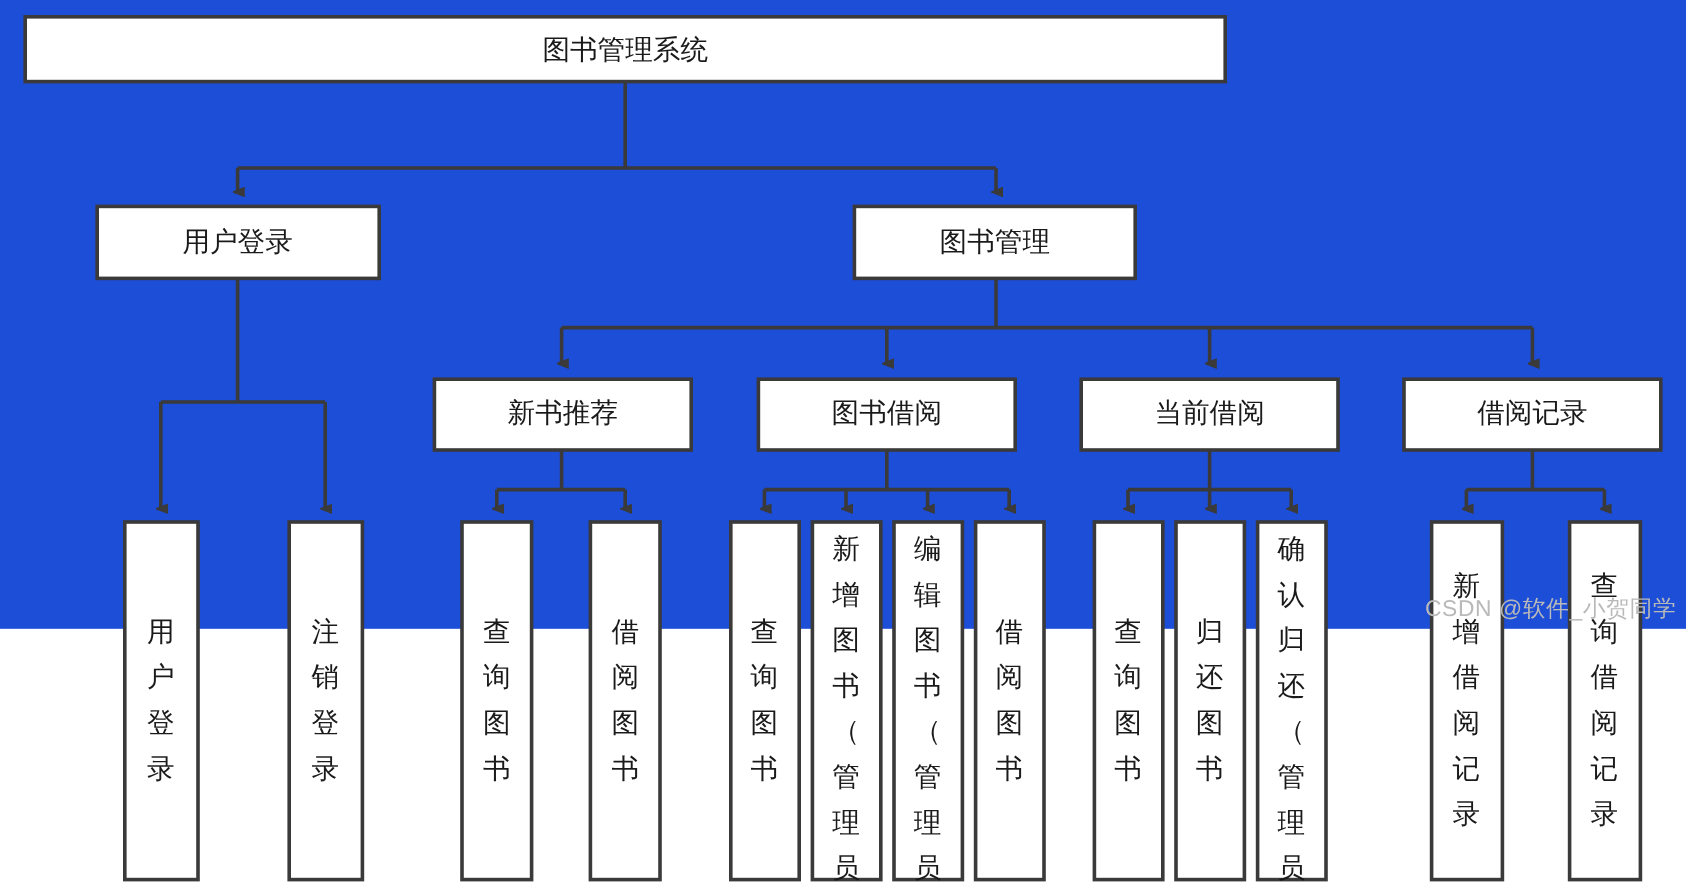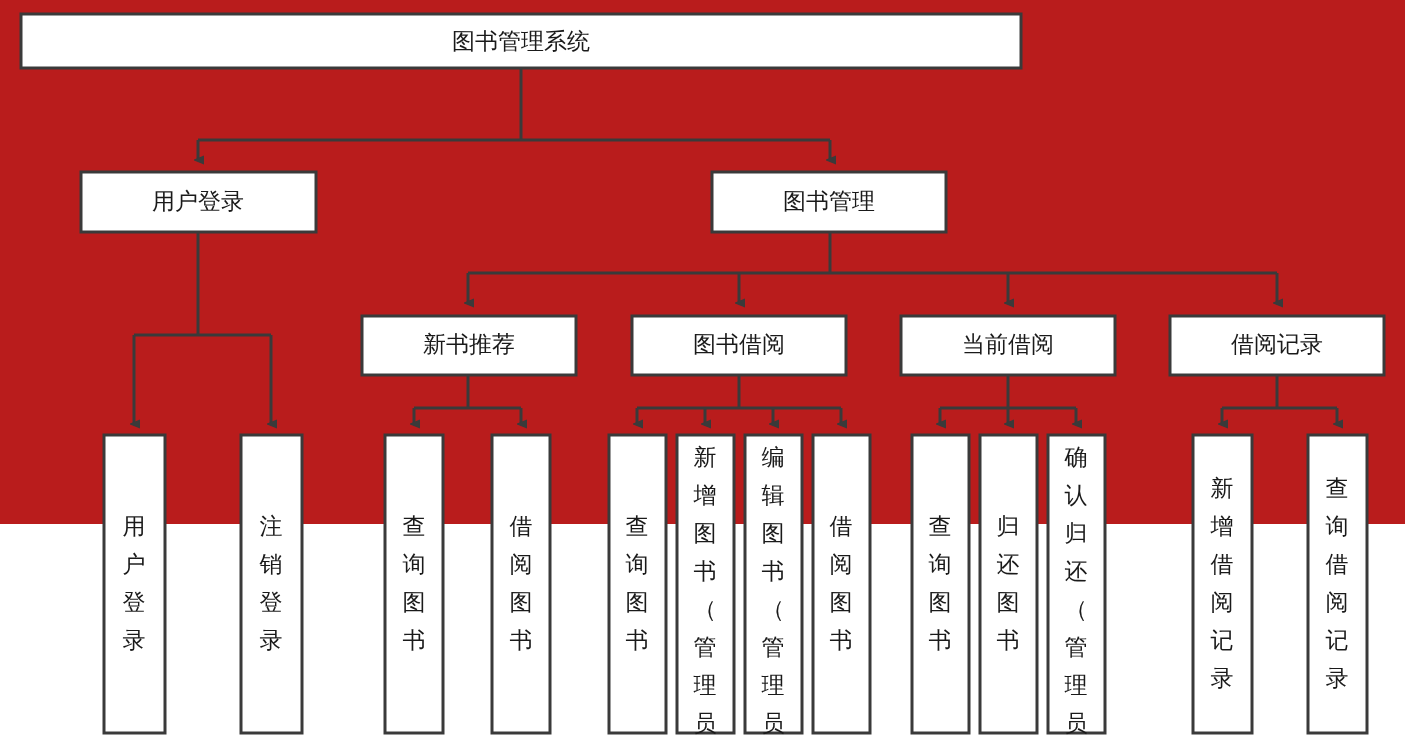--- a/index.html
+++ b/index.html
@@ -1,21 +1,21 @@
 <!DOCTYPE html>
 <html><head>
 <meta charset="utf-8">
 <title>图书管理系统功能结构图</title>
 <style>
   html,body{margin:0;padding:0;background:#ffffff;}
   body{
     font-family:"Liberation Sans","DejaVu Sans",sans-serif;
     width:1405px;height:747px;overflow:hidden;position:relative;
   }
-  #diagram-root{position:relative;width:1405px;height:524px;background:#b91c1c;}
+  #diagram-root{position:relative;width:1405px;height:524px;background:#1d4ed8;}
   svg#flowchart{position:absolute;left:0;top:0;width:1405px;height:747px;}
 
   .node-box{
     fill:#ffffff;
     stroke:#3a3a3a;
     stroke-width:3;
   }
   .connector{
     stroke:#3a3a3a;
     stroke-width:3;
@@ -198,14 +198,15 @@
       <text class="node-label-vert" x="1222" y="0"><tspan x="1222" y="496">新</tspan><tspan x="1222" y="534">增</tspan><tspan x="1222" y="572">借</tspan><tspan x="1222" y="610">阅</tspan><tspan x="1222" y="648">记</tspan><tspan x="1222" y="686">录</tspan></text>
     </g>
 
     <g>
       <rect class="node-box" x="1308" y="435" width="59" height="298"></rect>
       <text class="node-label-vert" x="1337" y="0"><tspan x="1337" y="496">查</tspan><tspan x="1337" y="534">询</tspan><tspan x="1337" y="572">借</tspan><tspan x="1337" y="610">阅</tspan><tspan x="1337" y="648">记</tspan><tspan x="1337" y="686">录</tspan></text>
     </g>
 
   </svg>
 
+  <div class="watermark">CSDN @软件_小贺同学</div>
 
 </div>
 
 </body></html>

